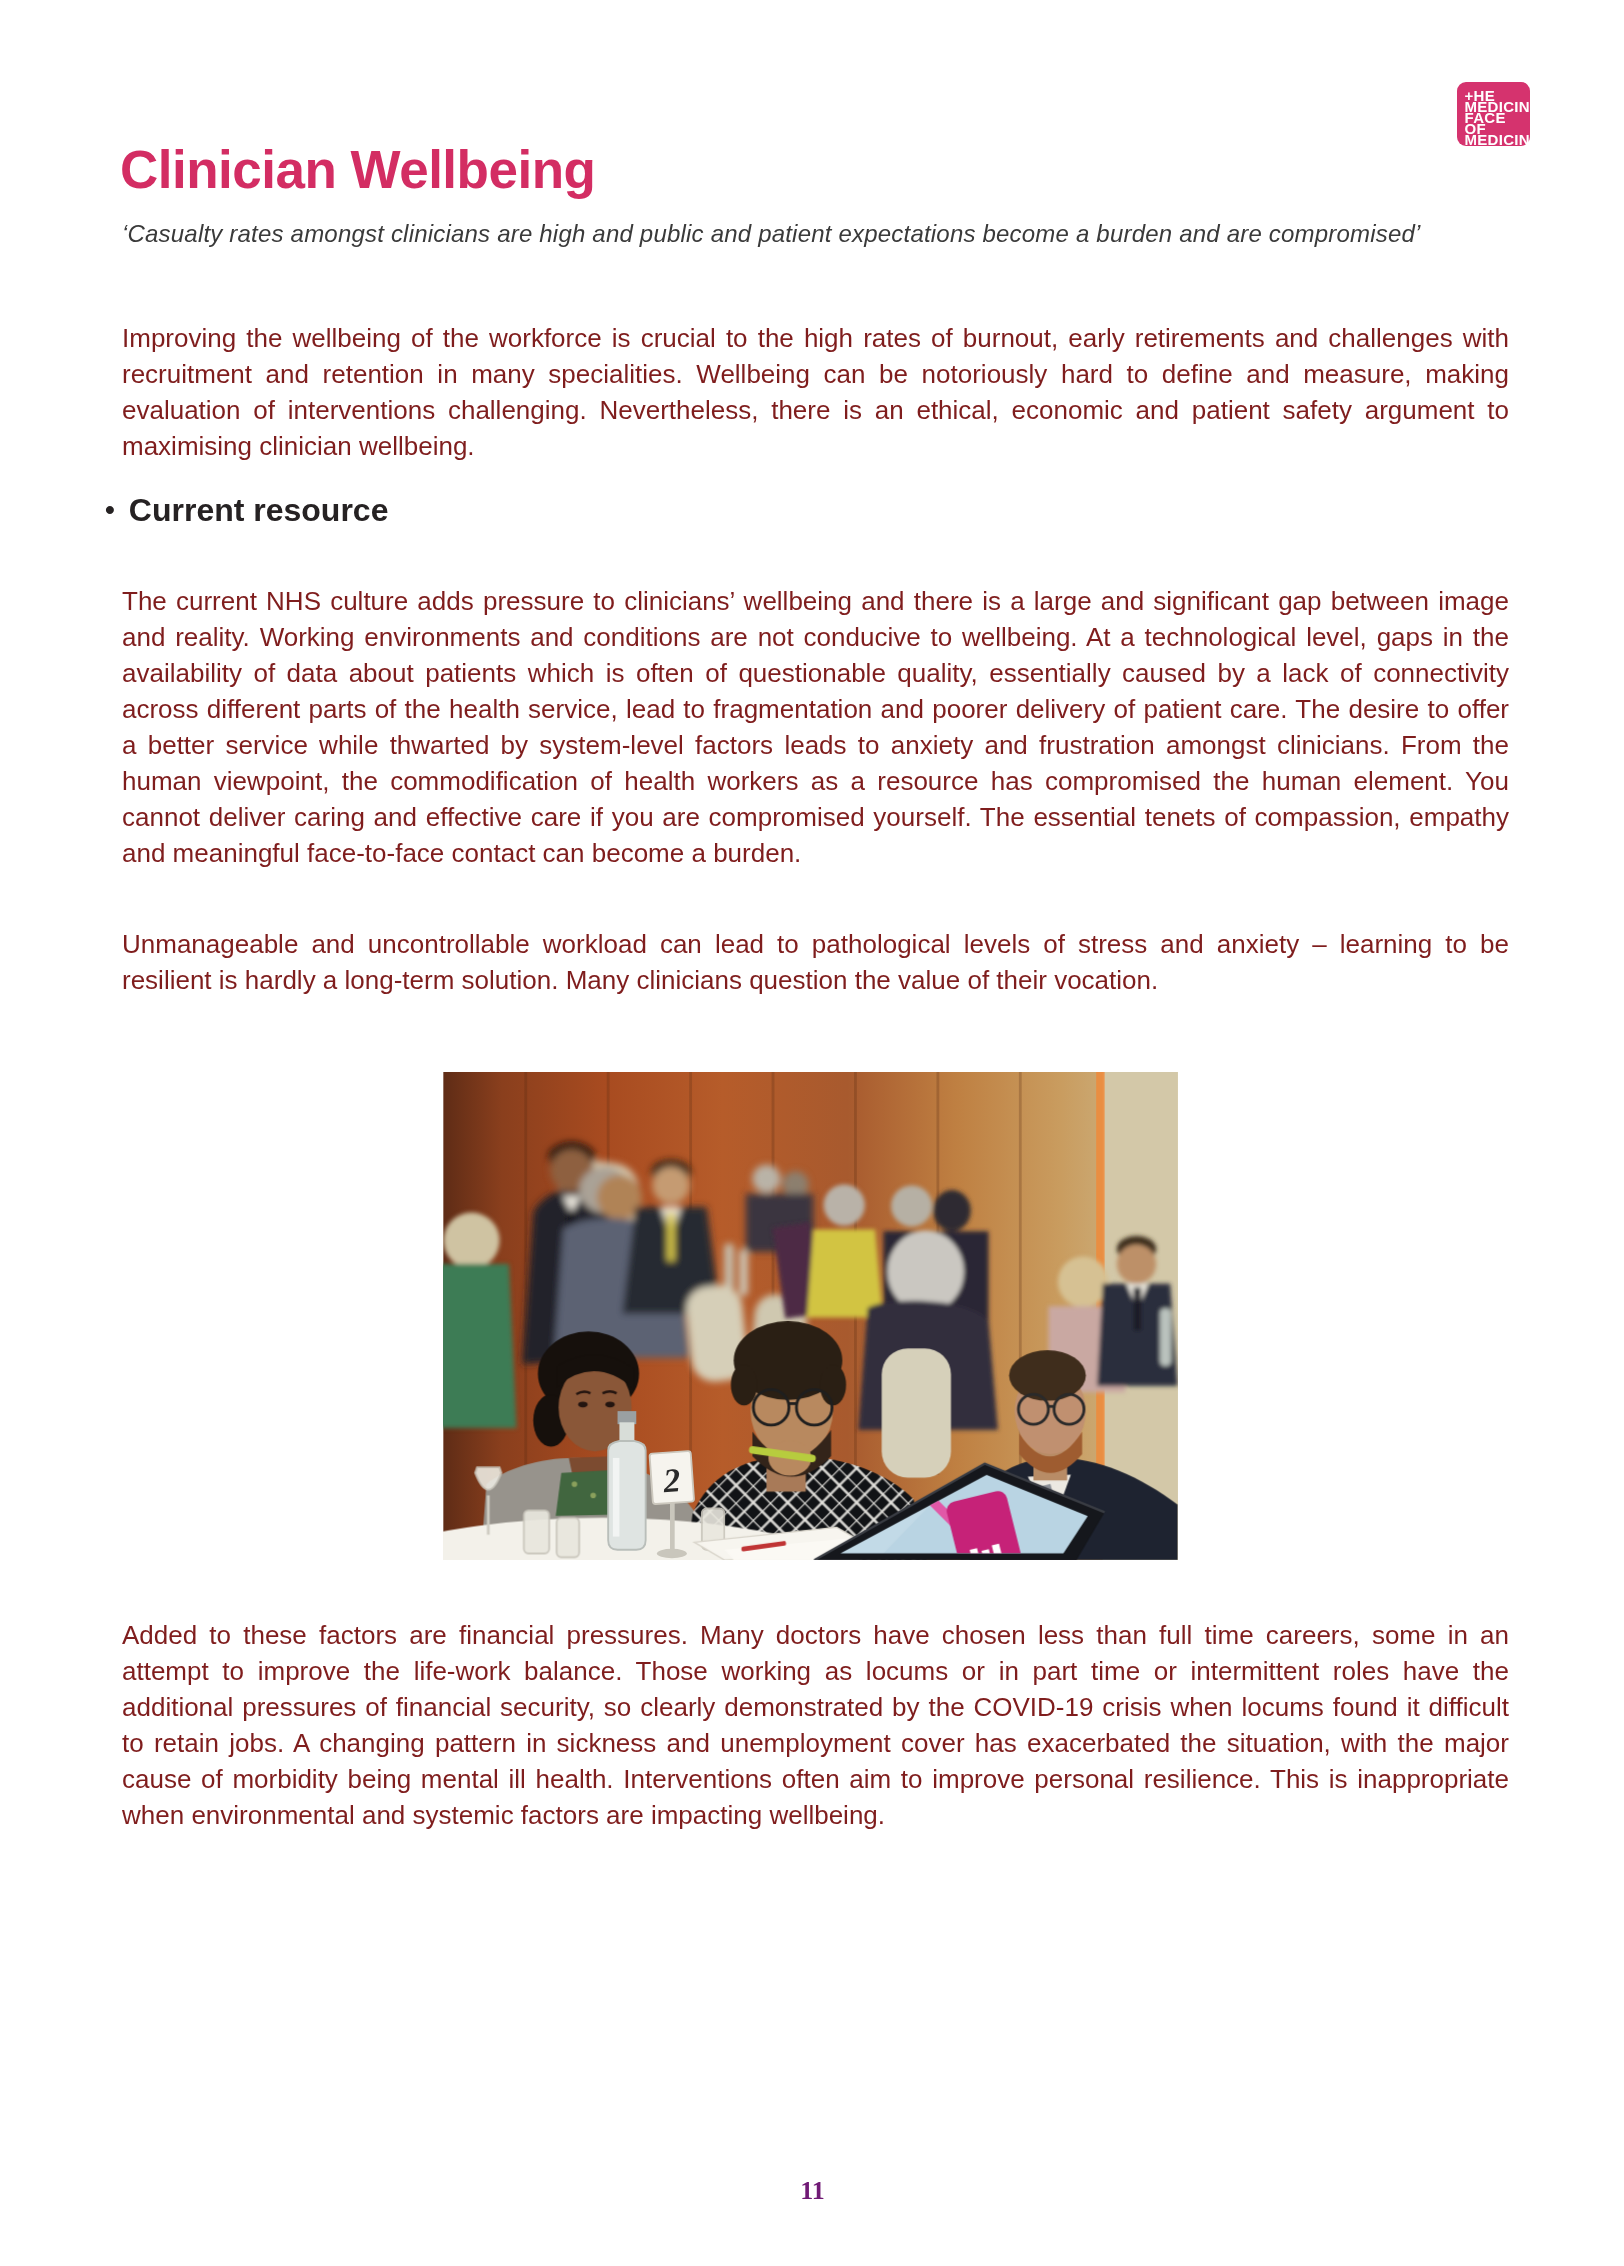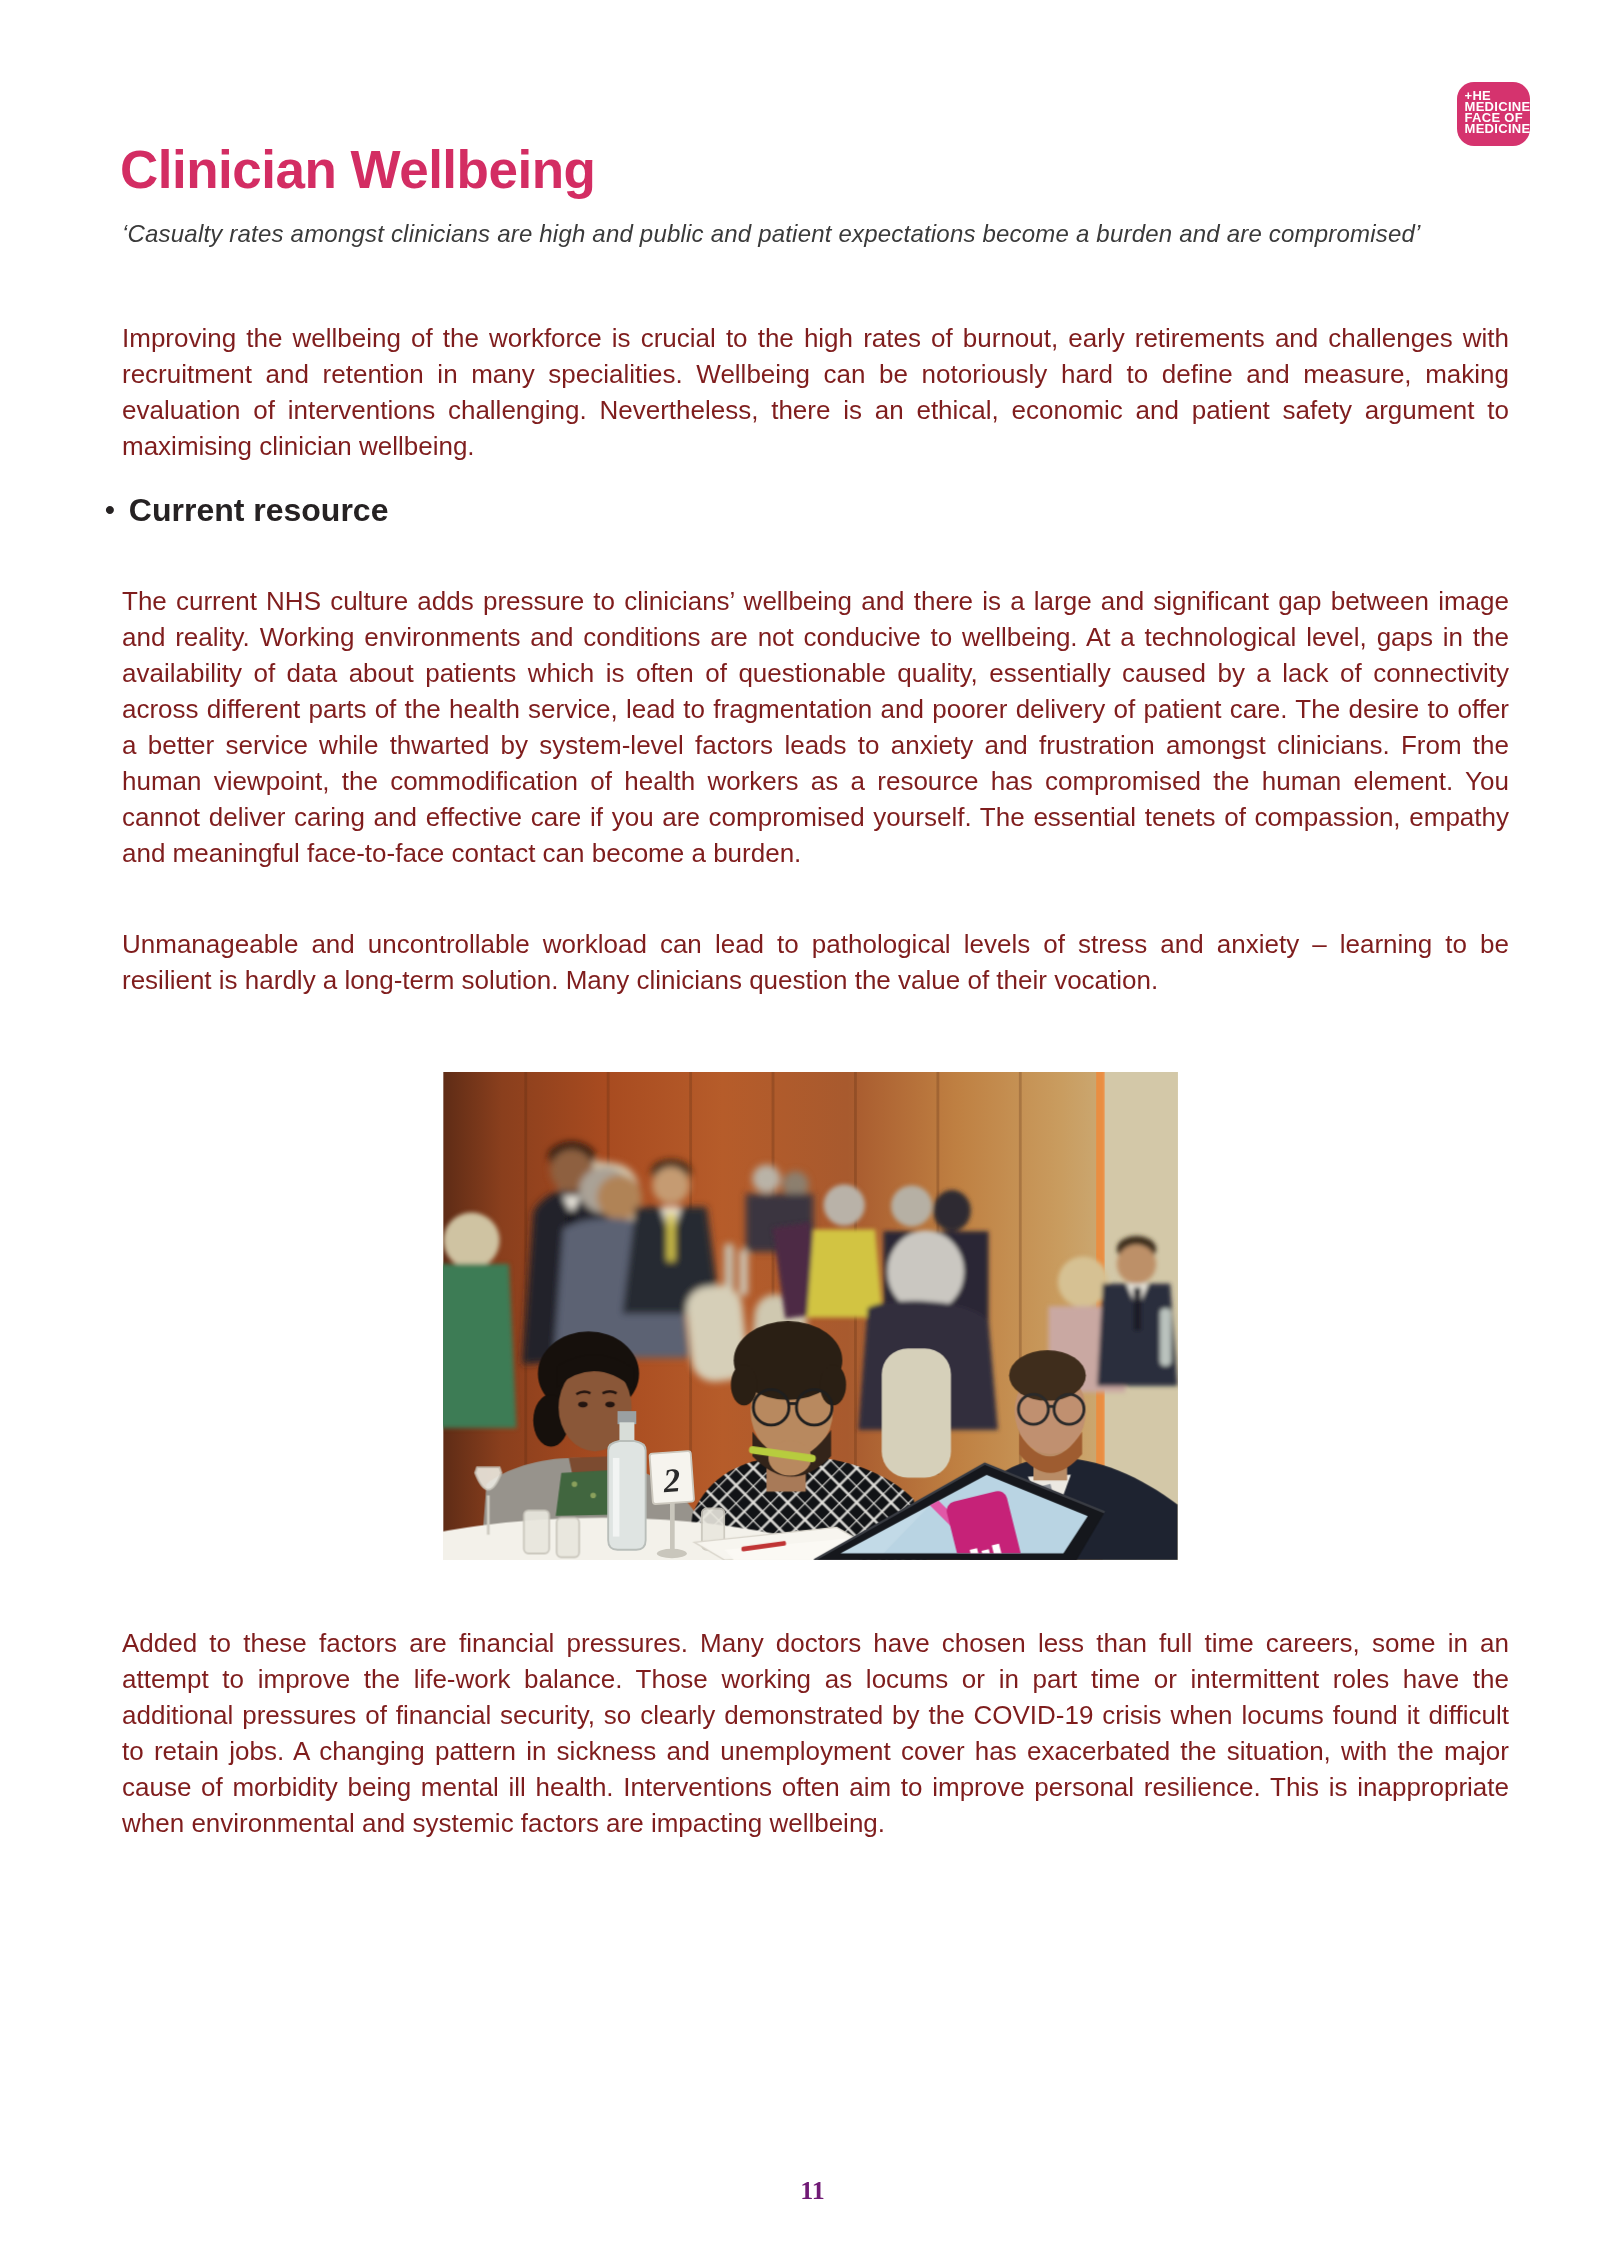--- a/index.html
+++ b/index.html
@@ -9,37 +9,37 @@
     background:#ffffff; overflow:hidden;
     font-family:"Liberation Sans", sans-serif; color:#1e1e1e;
   }
   .abs { position:absolute; }
   .title {
     left:120px; top:118px; font-size:53px; line-height:56px;
     font-weight:bold; letter-spacing:-0.5px; color:#d32d63;margin-top:24px;
   }
   .logo {
     left:1457px; top:82px; width:73px; height:64px;
-    background:#d5336e; border-radius:17px;
-    color:#ffffff; font-weight:bold; font-size:13px; line-height:11.2px;
+    background:#d5336e; border-radius:9px;
+    color:#ffffff; font-weight:bold; font-size:15px; line-height:11.2px;
     letter-spacing:0.3px; padding:7.5px 3.7px 0 7.5px;
   }
   .quote {
     left:122px; top:216px; width:1396px;
     font-size:24px; line-height:36px; font-style:italic;
     letter-spacing:0.2px; color:#3a3a3a;
   }
   .body-text {
     width:1387px; font-size:26px; line-height:36px;
     text-align:justify; color:#7f1d1d;
   }
   #p-intro    { left:122px; top:320px; }
   #p-culture  { left:122px; top:583px; }
   #p-workload { left:122px; top:926px; }
-  #p-financial{ left:122px; top:1617px;margin-top:8px; }
+  #p-financial{ left:122px; top:1617px; }
   .section-h {
     left:105px; top:492px; font-size:32px; font-weight:bold; color:#262223;
     display:flex; align-items:baseline; gap:14px;
   }
   .section-h .bullet { font-size:28px; position:relative; top:-1.9px; }
   figure.photo {
     left:443px; top:1072px; width:735px; height:488px; overflow:hidden;
   }
   figure.photo svg { display:block; width:735px; height:488px; }
   .pageno {

